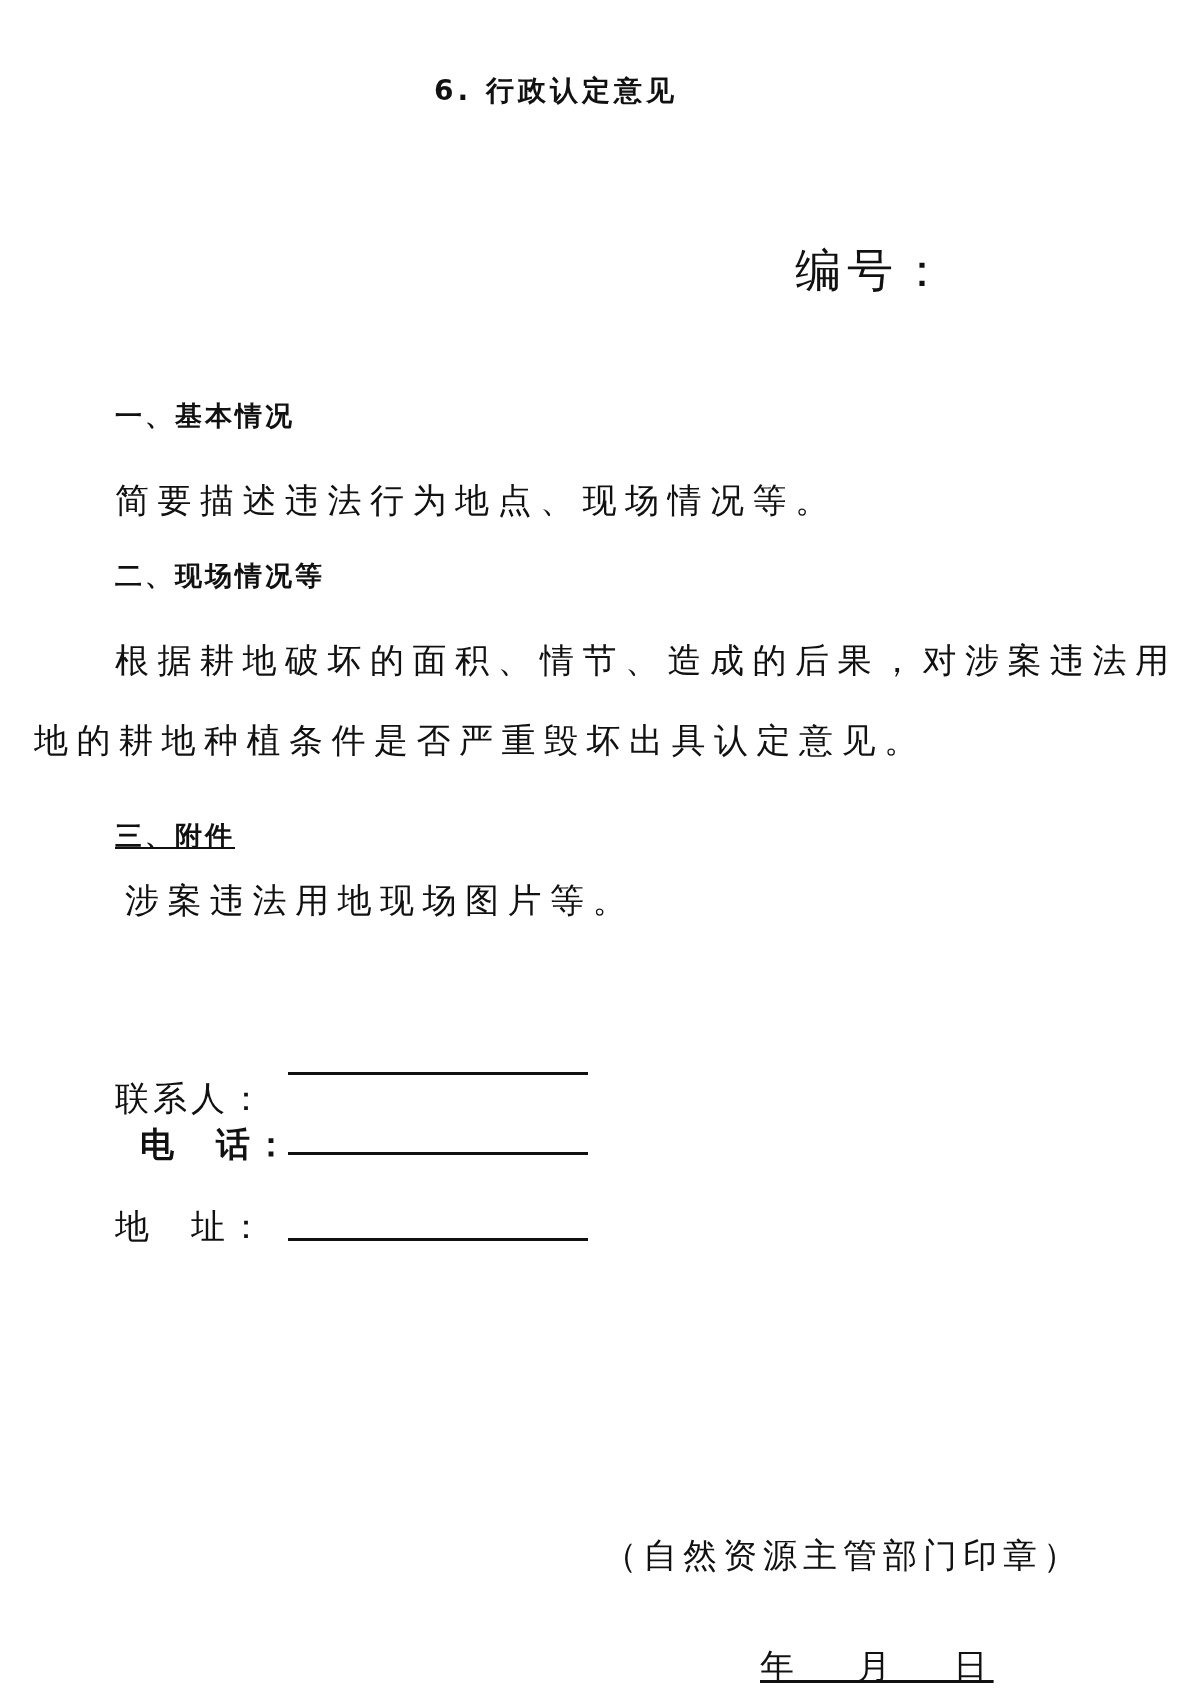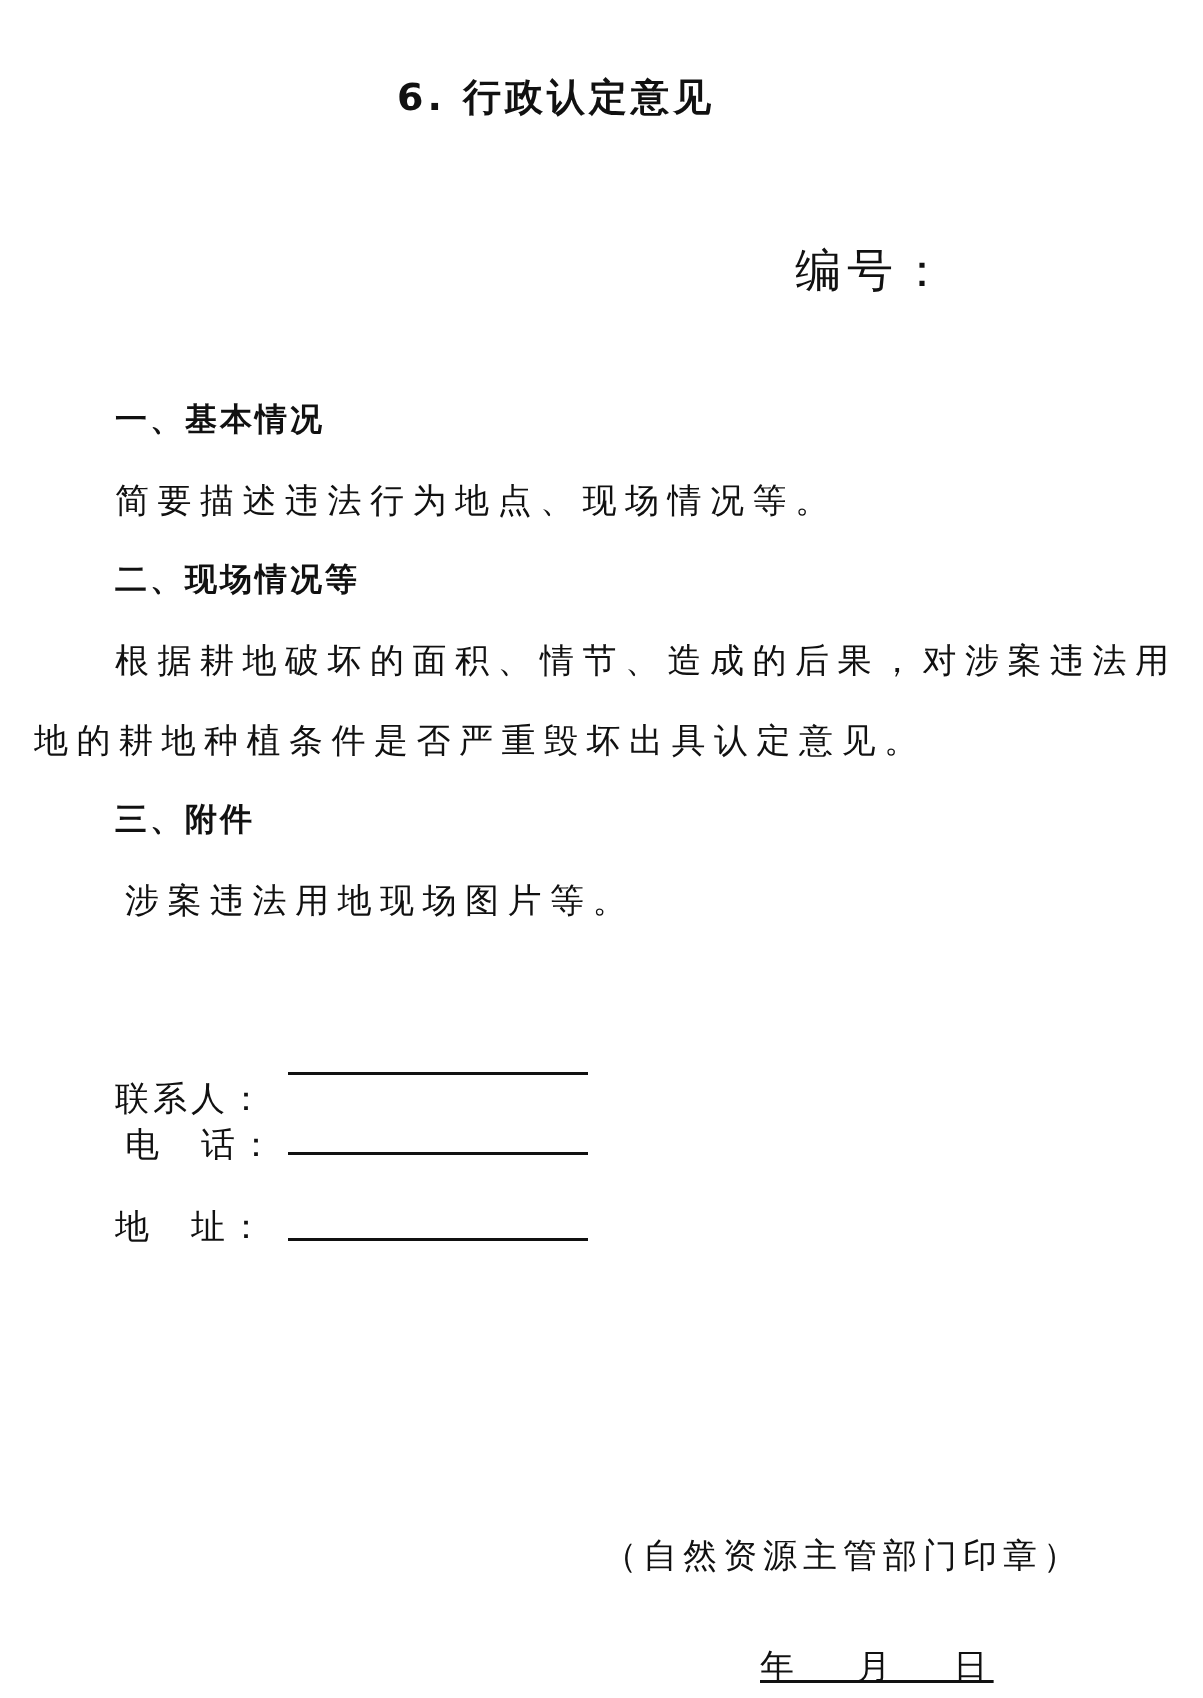--- a/index.html
+++ b/index.html
@@ -1,45 +1,45 @@
 <!DOCTYPE html>
 <html><head>
 <meta charset="utf-8">
 <style>
   html, body { margin: 0; padding: 0; background: #ffffff; }
   body { width: 1203px; height: 1698px; position: relative; overflow: hidden;
          font-family: "DejaVu Serif", "Liberation Serif", serif; color: #111; }
   .abs { position: absolute; white-space: nowrap; }
-  .title { top: 72px; left: 0; width: 1112px; text-align: center; font-size: 38px; font-weight: bold;
+  .title { top: 72px; left: 0; width: 1112px; text-align: center; font-size: 28px; font-weight: bold;
            font-family: "DejaVu Sans", "Liberation Sans", sans-serif; letter-spacing: 4px; }
   .serial { top: 240px; left: 795px; font-size: 46px; letter-spacing: 6px; }
-  .h { font-size: 32px; font-weight: bold; font-family: "DejaVu Sans", "Liberation Sans", sans-serif; letter-spacing: 3px; }
+  .h { font-size: 27px; font-weight: bold; font-family: "DejaVu Sans", "Liberation Sans", sans-serif; letter-spacing: 3px; }
   .p { font-size: 34px; letter-spacing: 8.5px; }
   .field-label { font-size: 34px; }
   .line { position: absolute; height: 3px; background: #111; left: 288px; width: 300px; }
 </style>
 </head>
 <body>
 
 <div class="abs title">6. 行政认定意见</div>
 <div class="abs serial">编号：</div>
 
 <div class="abs h" style="top:398px; left:115px;">一、基本情况</div>
 <div class="abs p" style="top:478px; left:115px;">简要描述违法行为地点、现场情况等。</div>
 
 <div class="abs h" style="top:558px; left:115px;">二、现场情况等</div>
 <div class="abs p" style="top:638px; left:115px;">根据耕地破坏的面积、情节、造成的后果，对涉案违法用</div>
 <div class="abs p" style="top:718px; left:34px;">地的耕地种植条件是否严重毁坏出具认定意见。</div>
 
-<div class="abs h" style="top:798px; left:115px;">三、附件</div>
+<div class="abs h" style="top:818px; left:115px;text-decoration:underline;">三、附件</div>
 <div class="abs p" style="top:878px; left:125px;">涉案违法用地现场图片等。</div>
 
 <div class="abs field-label" style="top:1040px; left:115px; letter-spacing:4px;margin-top:36px;">联系人：</div>
 <div class="line" style="top:1072px;"></div>
 
-<div class="abs field-label" style="top:1122px; left:125px; letter-spacing:4px;">电　话：</div>
+<div class="abs field-label" style="top:1122px; left:140px; letter-spacing:4px;font-weight:bold;">电　话：</div>
 <div class="line" style="top:1152px;"></div>
 
 <div class="abs field-label" style="top:1204px; left:115px; letter-spacing:4px;">地　址：</div>
 <div class="line" style="top:1238px;"></div>
 
 <div class="abs p" style="top:1512px; left:603px; letter-spacing:6px;margin-top:21px;">（自然资源主管部门印章）</div>
 <div class="abs p" style="top:1644px; left:760px; letter-spacing:6px;text-decoration:underline;">年　 月　 日</div>
 
 </body></html>

